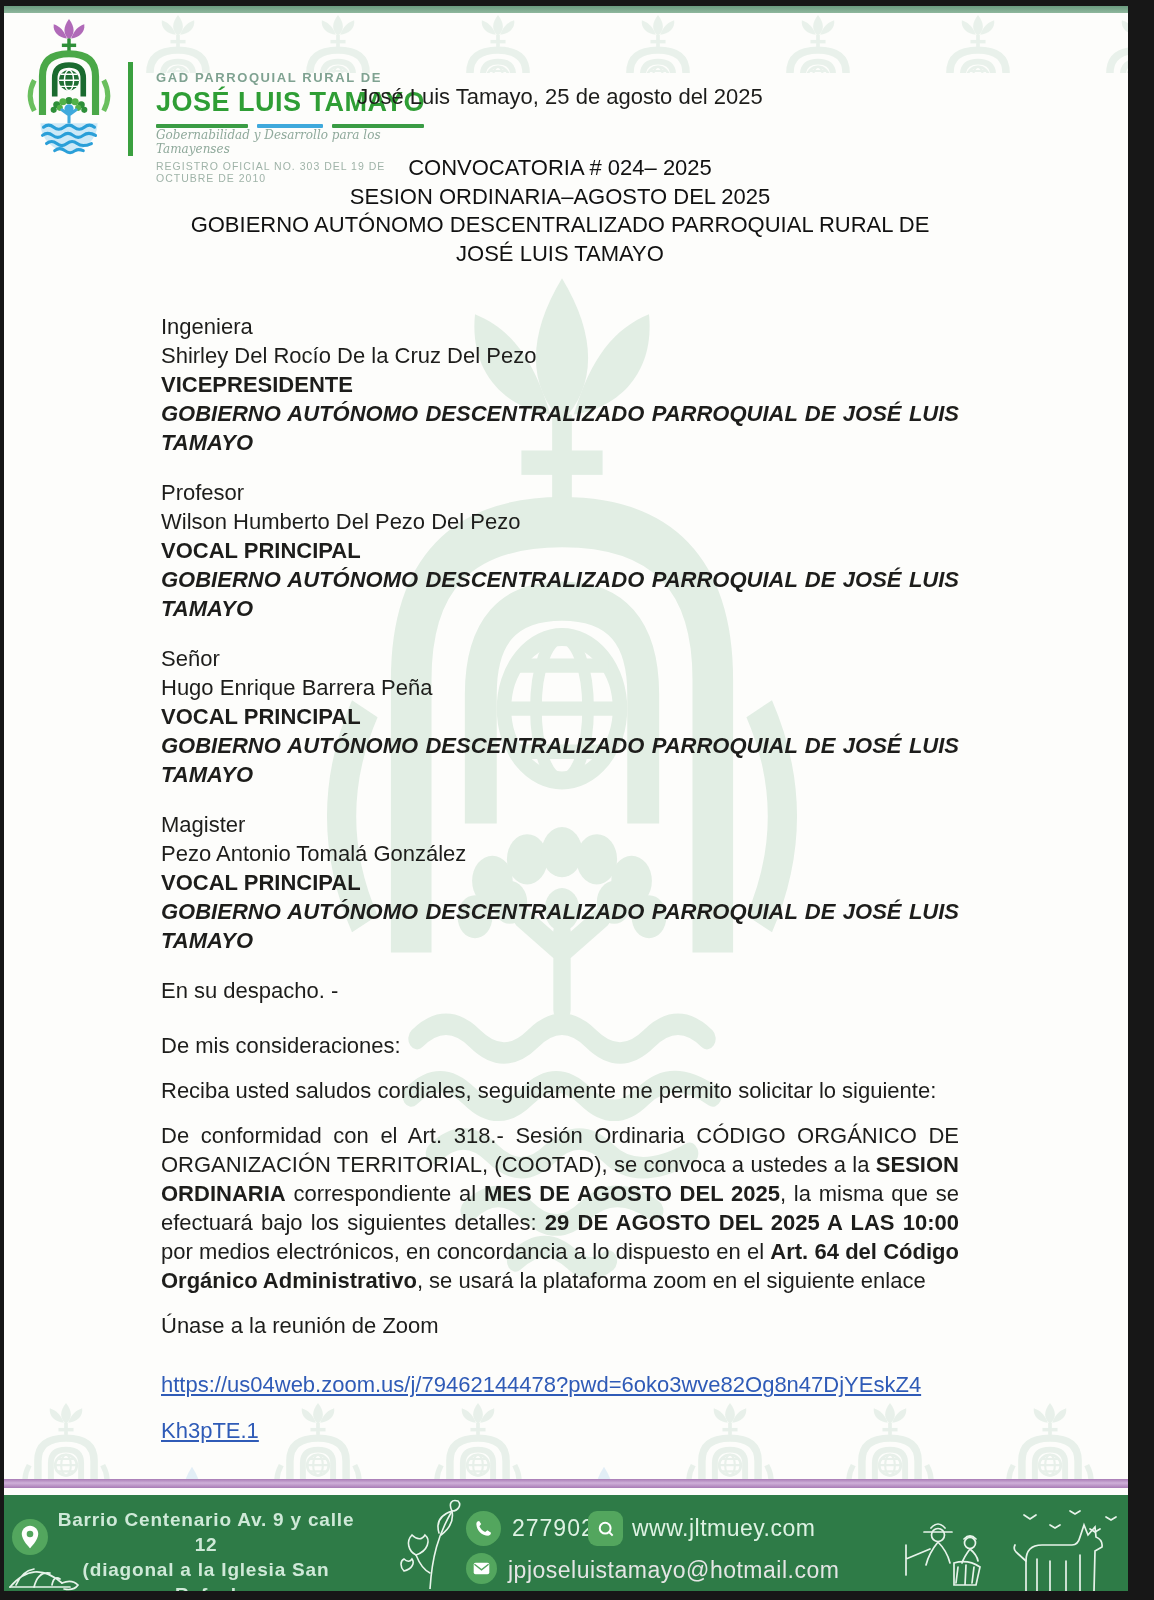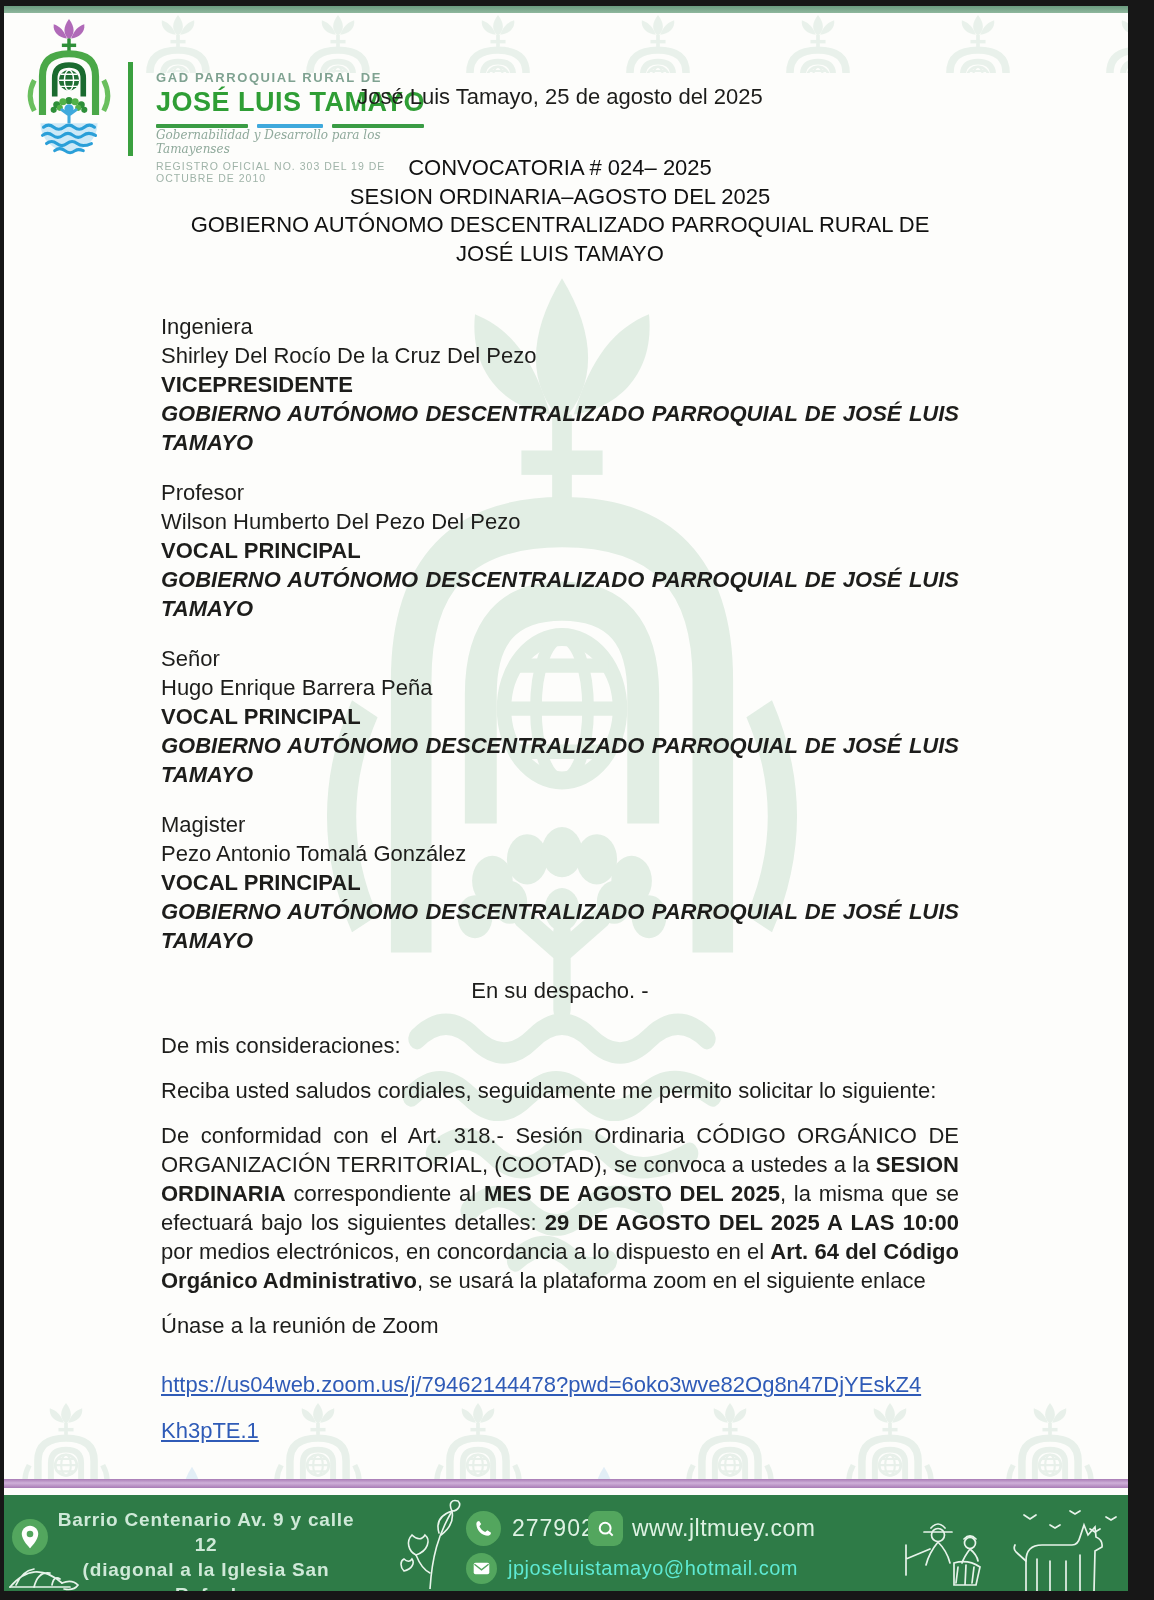--- a/index.html
+++ b/index.html
@@ -32,33 +32,33 @@
   .bar-b{width:66px;background:#3fa9dc;}
   .lh-motto{font-family:"DejaVu Serif",serif;font-style:italic;font-size:12px;color:#8fa99b;}
   .lh-reg{margin-top:4px;font-size:10.5px;letter-spacing:1px;color:#9fb3a8;}
   .date{position:absolute;left:157px;top:78px;width:798px;text-align:center;font-size:22px;color:#1d1d1b;}
   .title{position:absolute;left:157px;top:148px;width:798px;text-align:center;font-weight:normal;font-size:22px;line-height:28.5px;color:#111;}
   
   .content{position:absolute;left:157px;top:306px;width:798px;font-size:22px;line-height:29px;color:#1d1d1b;}
   .recipient{margin-bottom:21px;}
   .b{font-weight:bold;}
   .just{text-align:justify;font-style:italic;}
-  .mt30{margin-top:20px;text-align:center;} .mt26{margin-top:26px;} .mt16{margin-top:16px;}
+  .mt30{margin-top:20px;} .mt26{margin-top:26px;} .mt16{margin-top:16px;}
   .para{text-align:justify;margin-top:16px;}
   .zoomlink{display:block;margin-top:22px;color:#2f5bb7;text-decoration:underline;line-height:46px;font-size:22px;word-break:break-all;}
   
   .purple-line{position:absolute;left:0;bottom:103px;width:100%;height:9px;
     background:linear-gradient(#a87cb5,#cfb0d8 45%,#a87cb5);}
   .footer{position:absolute;left:0;bottom:0;width:100%;height:96px;background:#2e7b47;color:#d5edda;text-align:center;}
   .icon-circle{position:absolute;border-radius:50%;background:#53a65e;display:flex;align-items:center;justify-content:center;}
   .icon-square{position:absolute;border-radius:9px;background:#53a65e;display:flex;align-items:center;justify-content:center;}
   .address{position:absolute;left:47px;top:12px;width:310px;font-size:19px;font-weight:bold;letter-spacing:.8px;line-height:25px;color:#cfe9d8;}
   .f-phone{position:absolute;left:508px;top:20px;font-size:23px;letter-spacing:1px;color:#def2e3;}
   .f-web{position:absolute;left:628px;top:20px;font-size:23px;letter-spacing:.5px;color:#def2e3;}
-  .f-email{position:absolute;left:504px;top:62px;font-size:20px;letter-spacing:.5px;color:#5eead4;}
+  .f-email{position:absolute;left:504px;top:62px;font-size:23px;letter-spacing:.5px;color:#e5e5e5;}
   .art{position:absolute;pointer-events:none;}
 </style>
 </head>
 <body>
 
 <svg width="0" height="0" style="position:absolute">
   <defs>
     <symbol id="logo-mono" viewBox="0 0 100 145" preserveAspectRatio="none">
       <g fill="currentColor" stroke="none">
         <path d="M50 2 C44 10 44 17 50 22 C56 17 56 10 50 2"></path>

